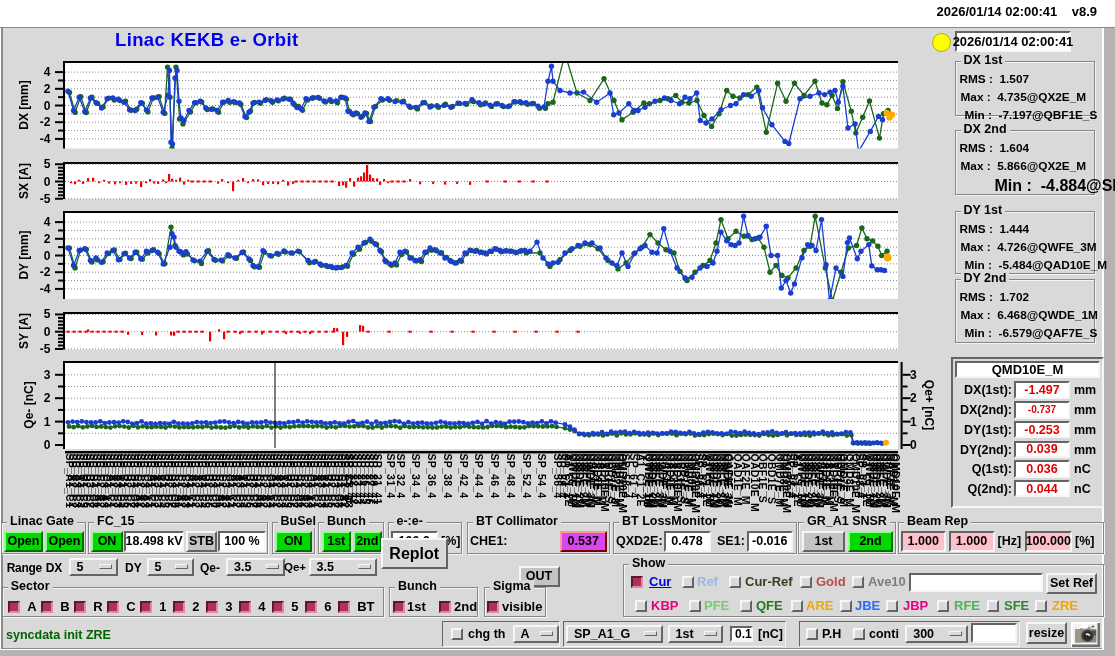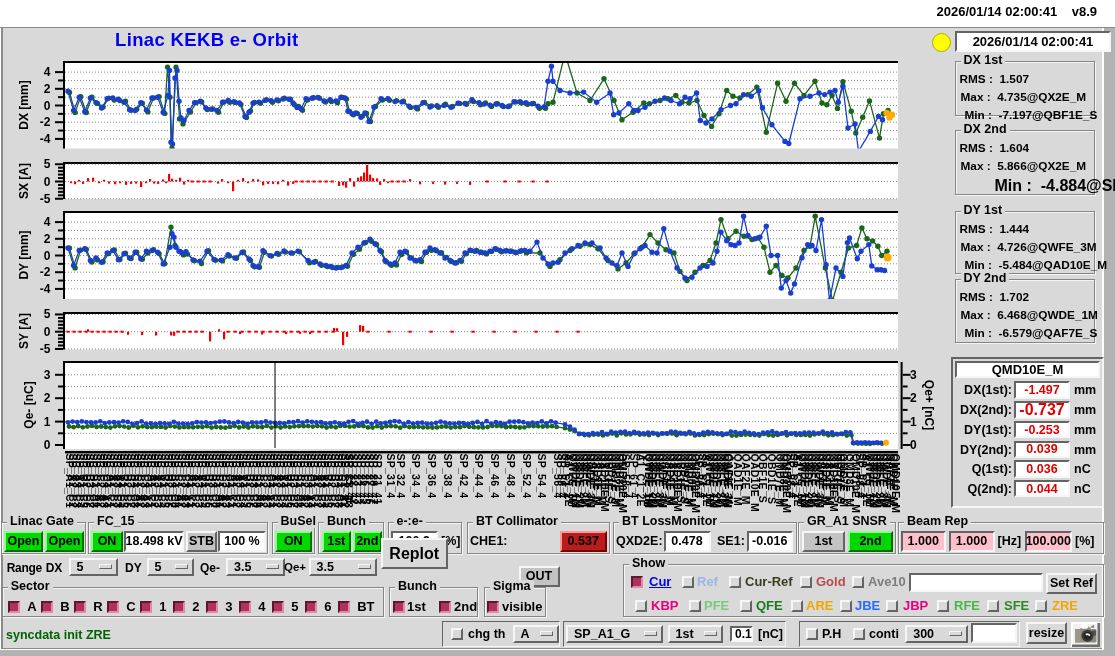--- a/index.html
+++ b/index.html
@@ -5,21 +5,21 @@
 body{font-family:"Liberation Sans",sans-serif;font-weight:bold;background:#b3b3b3;position:relative}
 .abs{position:absolute}
 .t{position:absolute;white-space:nowrap;font-weight:bold}
 .gb{position:absolute;border:1px solid #868686;box-shadow:1px 1px 0 #f4f4f4,inset 1px 1px 0 #f4f4f4}
 .gb>span{position:absolute;top:-8px;left:5px;background:#d9d9d9;padding:0 3px;font-size:12.5px;line-height:13px;color:#000}
 .raised{border-style:solid;border-width:2px;border-color:#f6f6f6 #646464 #646464 #f6f6f6}
 .sunken{border-style:solid;border-width:2px;border-color:#646464 #f6f6f6 #f6f6f6 #646464}
 .box{position:absolute;display:flex;align-items:center;justify-content:center;font-size:12.5px;color:#000;white-space:nowrap}
 .green{background:#00d800;border-color:#8cff8c #006e00 #006e00 #8cff8c}
 .gray{background:#c3c3c3}
-.red{background:#b91c1c;border-color:#ff9898 #7a0000 #7a0000 #ff9898}
+.red{background:#d946ef;border-color:#ff9898 #7a0000 #7a0000 #ff9898}
 .white{background:#fff}
 .pink{background:#ffc0cb}
 .btn{background:#d9d9d9}
 .om{position:absolute;display:flex;align-items:center;background:#d9d9d9;font-size:12.5px;padding-left:6px;white-space:nowrap}
 .om i{position:absolute;right:4px;top:50%;margin-top:-3px;width:13px;height:5px;background:#d9d9d9;border:1px solid;border-color:#f6f6f6 #646464 #646464 #f6f6f6;border-width:1.5px}
 .cb{position:absolute;width:12px;height:12px;background:#d9d9d9;border:2px solid;border-color:#f6f6f6 #646464 #646464 #f6f6f6}
 .cbk{background:#b03060;border-color:#5c1830 #e08ca8 #e08ca8 #5c1830}
 .entry{position:absolute;background:#fff;border:2px solid;border-color:#646464 #f6f6f6 #f6f6f6 #646464}
 </style></head><body>
 <div class="abs" style="left:0;top:0;width:1115px;height:27px;background:#fff"></div>
@@ -1423,21 +1423,21 @@
     <text x="869.6" y="453.5" font-size="10.5" font-weight="bold" fill="#000" transform="rotate(90 869.6 453.5)" letter-spacing="0.25">QWDE_1M</text>
     <text x="873.0" y="453.5" font-size="10.5" font-weight="bold" fill="#000" transform="rotate(90 873.0 453.5)" letter-spacing="0.25">QWDE_2M</text>
     <text x="876.4" y="453.5" font-size="10.5" font-weight="bold" fill="#000" transform="rotate(90 876.4 453.5)" letter-spacing="0.25">QWFE_2M</text>
     <text x="879.8" y="453.5" font-size="10.5" font-weight="bold" fill="#000" transform="rotate(90 879.8 453.5)" letter-spacing="0.25">QWFE_3M</text>
     <text x="883.2" y="453.5" font-size="10.5" font-weight="bold" fill="#000" transform="rotate(90 883.2 453.5)" letter-spacing="0.25">QWDE_3M</text>
     <text x="886.6" y="453.5" font-size="10.5" font-weight="bold" fill="#000" transform="rotate(90 886.6 453.5)" letter-spacing="0.25">QAF1E_M</text>
     <text x="890.0" y="453.5" font-size="10.5" font-weight="bold" fill="#000" transform="rotate(90 890.0 453.5)" letter-spacing="0.25">QAD1E_M</text>
     <text x="891.5" y="453.5" font-size="10.5" font-weight="bold" fill="#000" transform="rotate(90 891.5 453.5)" letter-spacing="0.25">QMD10E_M</text>
   </svg>
 <div class="abs" style="left:932px;top:33px;width:19px;height:19px;border-radius:50%;background:#ffff00;border:1px solid #b0b000"></div>
-<div class="box white sunken" style="left:955px;top:31px;width:156px;height:20.6px;font-size:13px;text-align:center;">2026/01/14 02:00:41</div>
+<div class="box white sunken" style="left:955px;top:31px;width:116px;height:20.6px;font-size:13px;text-align:center;">2026/01/14 02:00:41</div>
 <div class="gb" style="left:954.5px;top:60.8px;width:140px;height:55px">
     <span>DX 1st</span>
     <div class="t" style="left:4px;top:10px;font-size:11.8px;color:#000;">RMS :&nbsp; 1.507</div>
     <div class="t" style="left:5px;top:28px;font-size:11.8px;color:#000;">Max :&nbsp; 4.735@QX2E_M</div>
     <div class="t" style="left:9px;top:46px;font-size:11.8px;color:#000;">Min :&nbsp; -7.197@QBF1E_S</div>
   </div>
 <div class="gb" style="left:954.5px;top:130.3px;width:140px;height:65px">
     <span>DX 2nd</span>
     <div class="t" style="left:4px;top:10px;font-size:11.8px;color:#000;">RMS :&nbsp; 1.604</div>
     <div class="t" style="left:5px;top:28px;font-size:11.8px;color:#000;">Max :&nbsp; 5.866@QX2E_M</div>
@@ -1454,21 +1454,21 @@
     <div class="t" style="left:4px;top:10px;font-size:11.8px;color:#000;">RMS :&nbsp; 1.702</div>
     <div class="t" style="left:5px;top:28px;font-size:11.8px;color:#000;">Max :&nbsp; 6.468@QWDE_1M</div>
     <div class="t" style="left:9px;top:46px;font-size:11.8px;color:#000;">Min :&nbsp; -6.579@QAF7E_S</div>
   </div>
 <div class="abs sunken" style="left:951px;top:357px;width:153px;height:151px"></div>
 <div class="box white sunken" style="left:955px;top:361px;width:145px;height:17px;font-size:13px;">QMD10E_M</div>
 <div class="t" style="left:954px;top:383.4px;font-size:12.5px;color:#000;width:58px;text-align:right">DX(1st):</div>
 <div class="box white sunken" style="left:1014px;top:381.4px;width:56px;height:17.6px;font-size:12.5px;color:#e00000">-1.497</div>
 <div class="t" style="left:1074px;top:383.4px;font-size:12.5px;color:#000;">mm</div>
 <div class="t" style="left:954px;top:403.09999999999997px;font-size:12.5px;color:#000;width:58px;text-align:right">DX(2nd):</div>
-<div class="box white sunken" style="left:1014px;top:401.09999999999997px;width:56px;height:17.6px;font-size:16px;color:#e00000">-0.737</div>
+<div class="box white sunken" style="left:1014px;top:401.09999999999997px;width:56px;height:17.6px;font-size:10px;color:#e00000">-0.737</div>
 <div class="t" style="left:1074px;top:403.09999999999997px;font-size:12.5px;color:#000;">mm</div>
 <div class="t" style="left:954px;top:422.79999999999995px;font-size:12.5px;color:#000;width:58px;text-align:right">DY(1st):</div>
 <div class="box white sunken" style="left:1014px;top:420.79999999999995px;width:56px;height:17.6px;font-size:12.5px;color:#e00000">-0.253</div>
 <div class="t" style="left:1074px;top:422.79999999999995px;font-size:12.5px;color:#000;">mm</div>
 <div class="t" style="left:954px;top:442.49999999999994px;font-size:12.5px;color:#000;width:58px;text-align:right">DY(2nd):</div>
 <div class="box white sunken" style="left:1014px;top:440.49999999999994px;width:56px;height:17.6px;font-size:12.5px;color:#e00000">0.039</div>
 <div class="t" style="left:1074px;top:442.49999999999994px;font-size:12.5px;color:#000;">mm</div>
 <div class="t" style="left:954px;top:462.19999999999993px;font-size:12.5px;color:#000;width:58px;text-align:right">Q(1st):</div>
 <div class="box white sunken" style="left:1014px;top:460.19999999999993px;width:56px;height:17.6px;font-size:12.5px;color:#e00000">0.036</div>
 <div class="t" style="left:1074px;top:462.19999999999993px;font-size:12.5px;color:#000;">nC</div>

